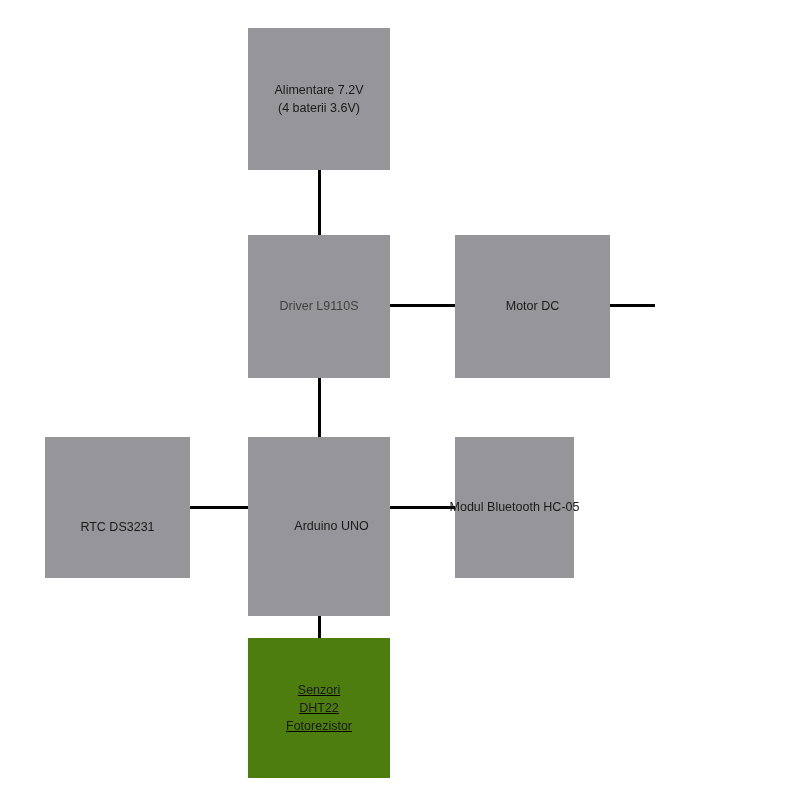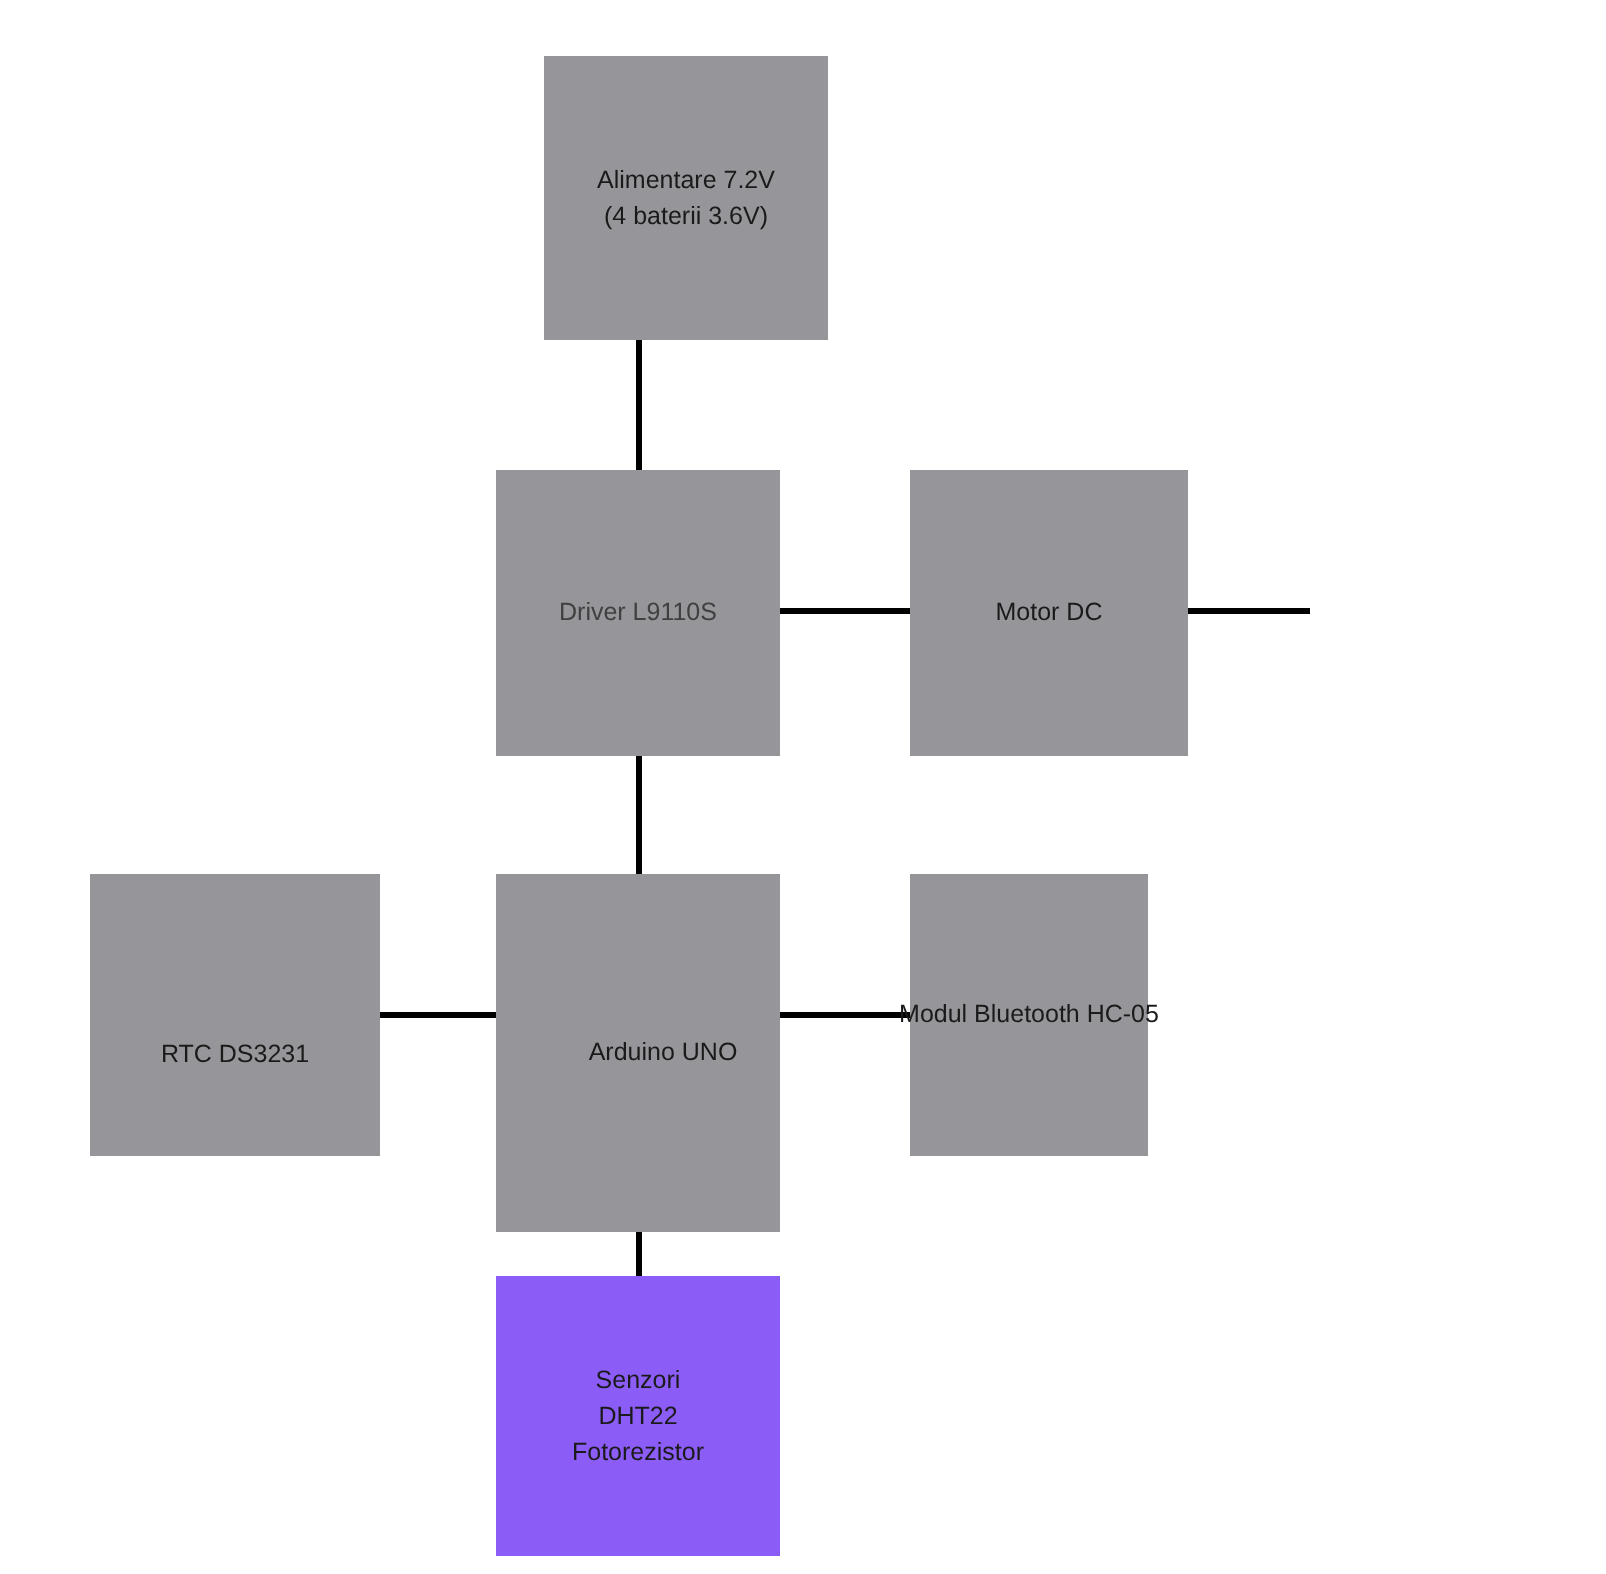--- a/index.html
+++ b/index.html
@@ -52,51 +52,51 @@
 <body>
 
 <div id="canvas" style="background: rgb(255, 255, 255);">
     <div class="edge v" style="left: 318px; top: 170px; background: rgb(0, 0, 0); height: 65px;"></div>
     <div class="edge h" style="left: 390px; top: 304px; background: rgb(0, 0, 0); width: 65px;"></div>
     <div class="edge h" style="left: 592px; top: 304px; background: rgb(0, 0, 0); width: 63px;"></div>
     <div class="edge v" style="left: 318px; top: 378px; background: rgb(0, 0, 0); height: 59px;"></div>
     <div class="edge h" style="left: 190px; top: 506px; background: rgb(0, 0, 0); width: 58px;"></div>
     <div class="edge h" style="left: 390px; top: 506px; background: rgb(0, 0, 0); width: 65px;"></div>
     <div class="edge v" style="left: 318px; top: 578px; background: rgb(0, 0, 0); height: 60px;"></div>
-    <div class="node" style="left: 248px; top: 28px; width: 142px; height: 142px; background: rgb(150, 150, 154); margin-left: 24px;">
+    <div class="node" style="left: 248px; top: 28px; width: 142px; height: 142px; background: rgb(150, 150, 154);">
       <div class="node-label" style="color: rgb(26, 26, 26);">
         <span class="ln">Alimentare 7.2V</span>
         <span class="ln">(4 baterii 3.6V)</span>
       </div>
     </div>
     <div class="node" style="left: 248px; top: 235px; width: 142px; height: 143px; background: rgb(150, 150, 154);">
       <div class="node-label" style="color: #404040;">
         <span class="ln">Driver L9110S</span>
       </div>
     </div>
-    <div class="node" style="left: 455px; top: 235px; width: 139px; height: 143px; background: rgb(150, 150, 154);">
+    <div class="node" style="left: 455px; top: 235px; width: 155px; height: 143px; background: rgb(150, 150, 154);">
       <div class="node-label" style="color: rgb(26, 26, 26);">
         <span class="ln">Motor DC</span>
       </div>
     </div>
     <div class="node" style="left: 45px; top: 437px; width: 145px; height: 141px; background: rgb(150, 150, 154);">
       <div class="node-label" style="color: rgb(26, 26, 26); margin-top: 40px;">
         <span class="ln">RTC DS3231</span>
       </div>
     </div>
     <div class="node" style="left: 248px; top: 437px; width: 142px; height: 179px; background: rgb(150, 150, 154); padding-left: 25px;">
       <div class="node-label" style="color: rgb(26, 26, 26);">
         <span class="ln">Arduino UNO</span>
       </div>
     </div>
     <div class="node" style="left: 455px; top: 437px; width: 119px; height: 141px; background: rgb(150, 150, 154);">
       <div class="node-label" style="color: rgb(26, 26, 26);">
         <span class="ln">Modul Bluetooth HC-05</span>
       </div>
     </div>
-    <div class="node" style="left: 248px; top: 638px; width: 142px; height: 140px; background: #8b5cf6;">
+    <div class="node" style="left: 248px; top: 638px; width: 142px; height: 140px; background: #4d7c0f; text-decoration: underline;">
       <div class="node-label" style="color: rgb(26, 26, 26);">
         <span class="ln">Senzori</span>
         <span class="ln">DHT22</span>
         <span class="ln">Fotorezistor</span>
       </div>
     </div>
   </div>
 
 </body></html>

